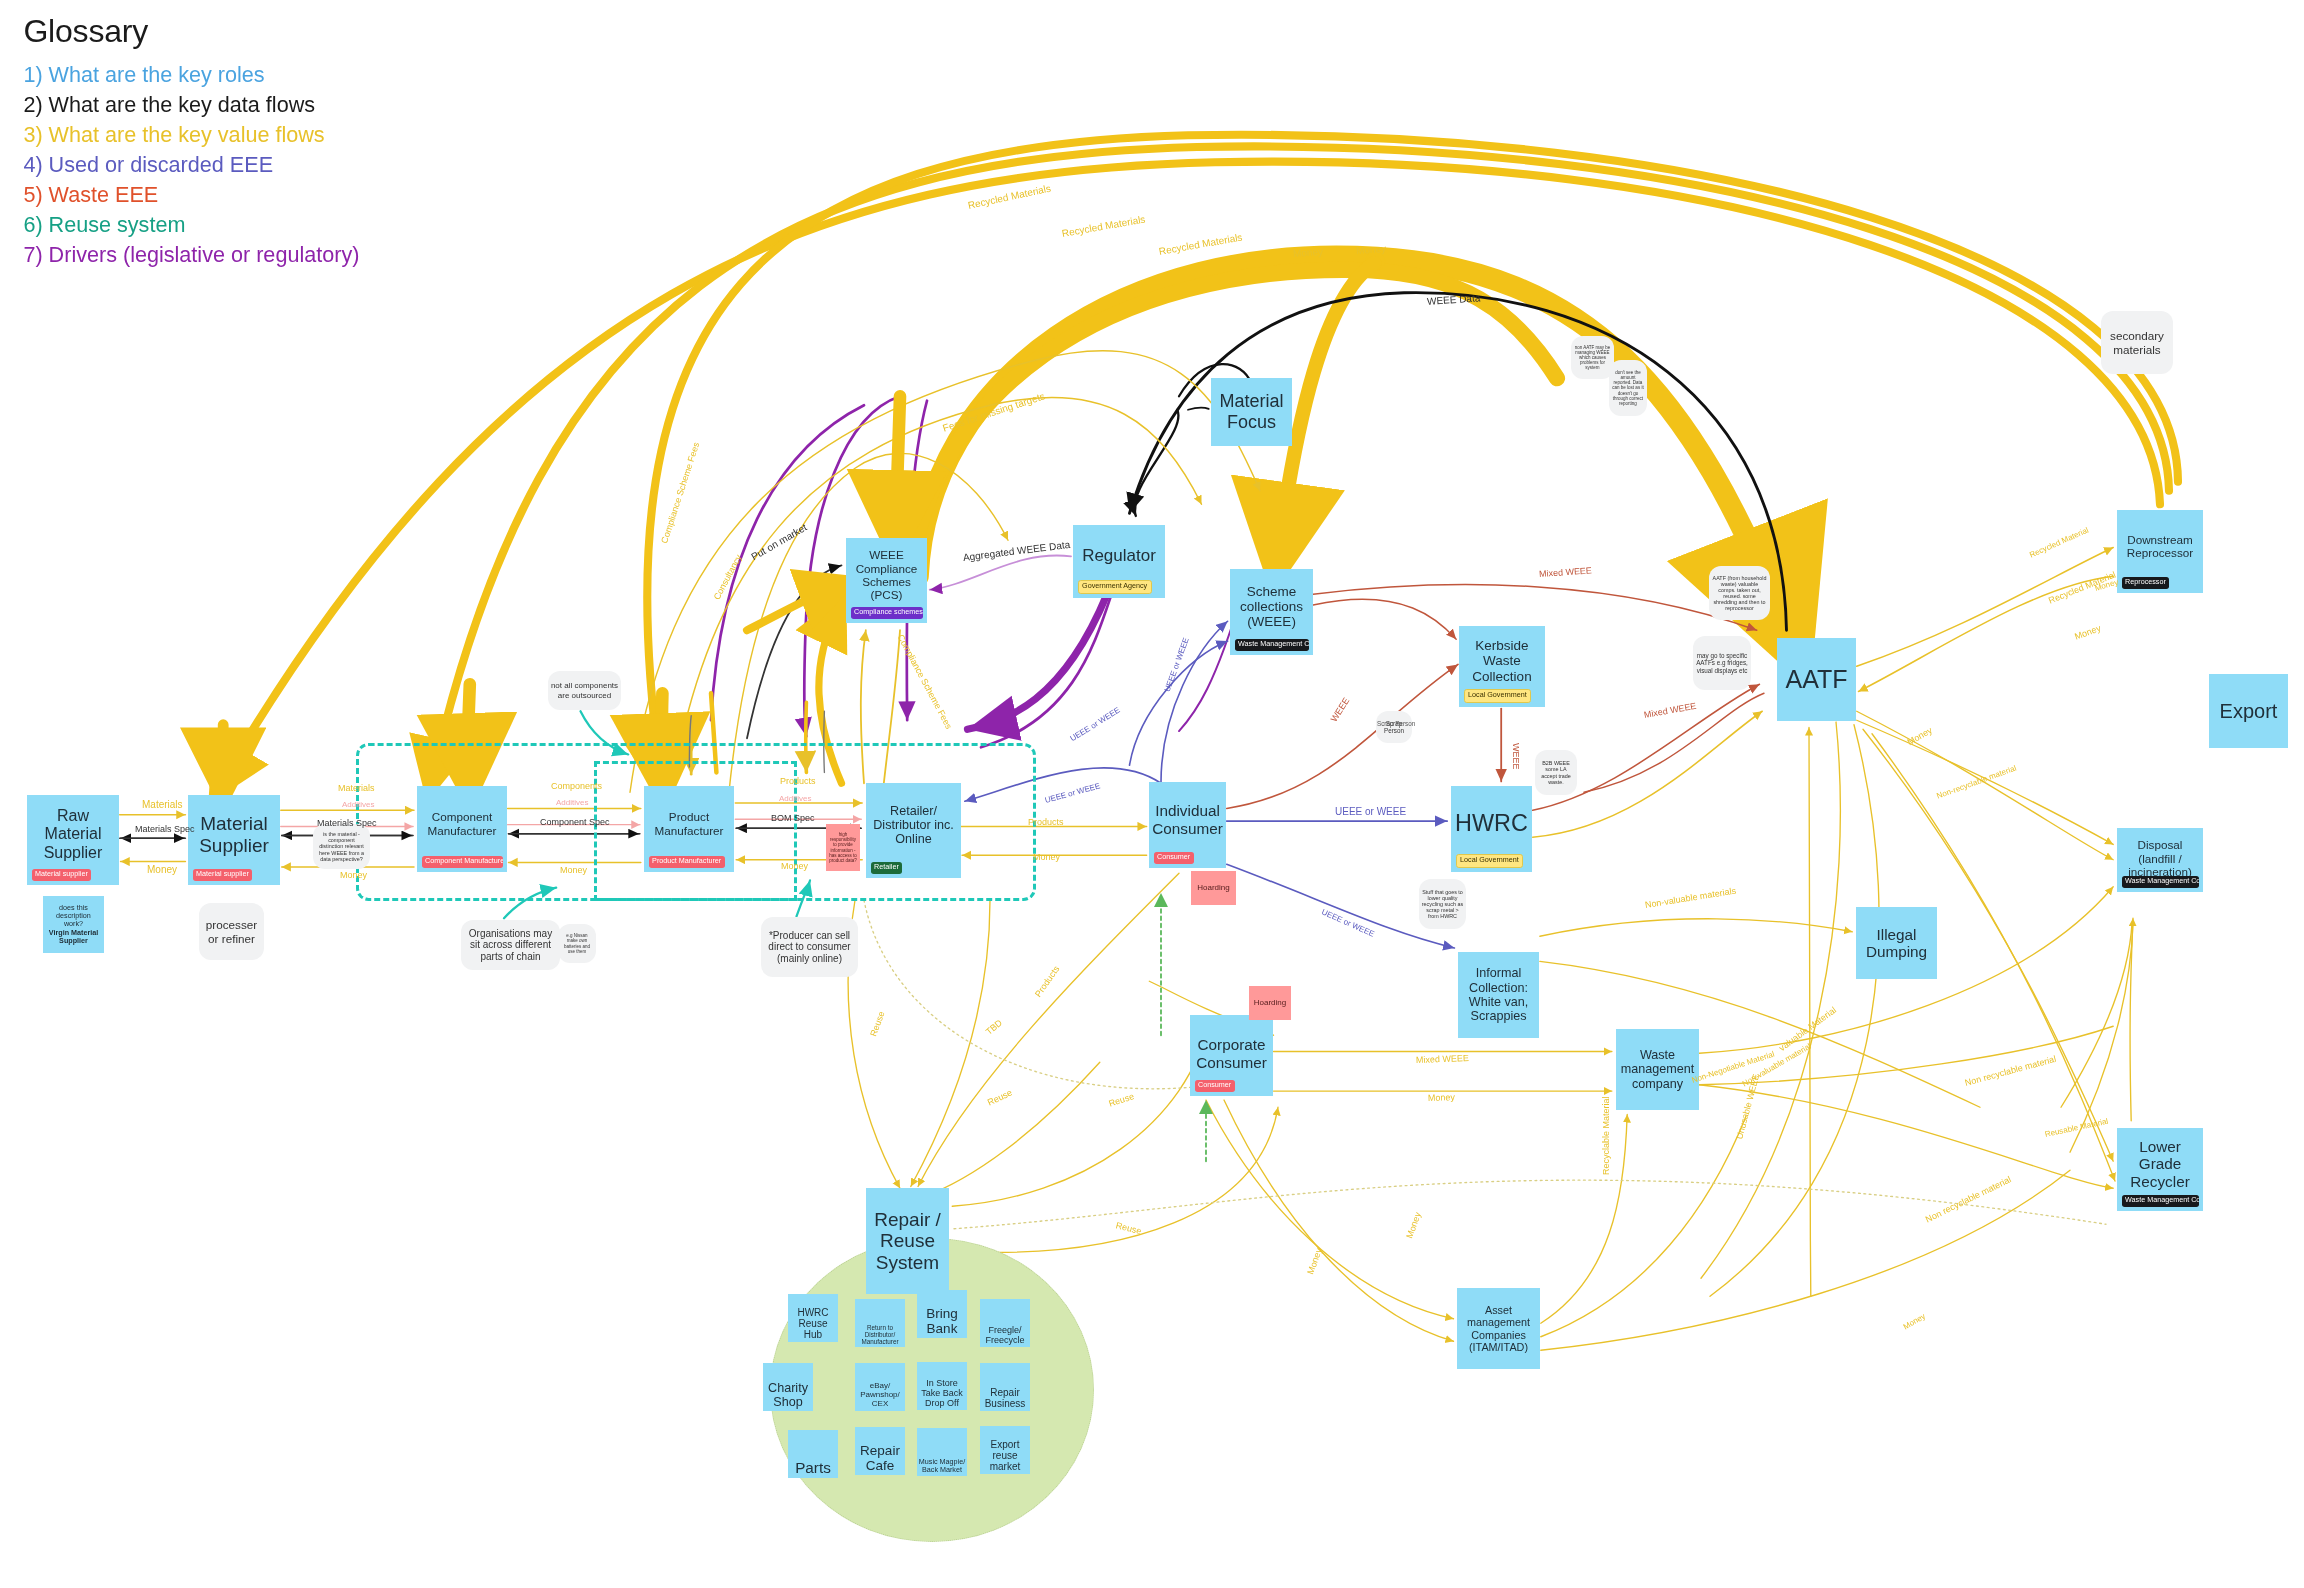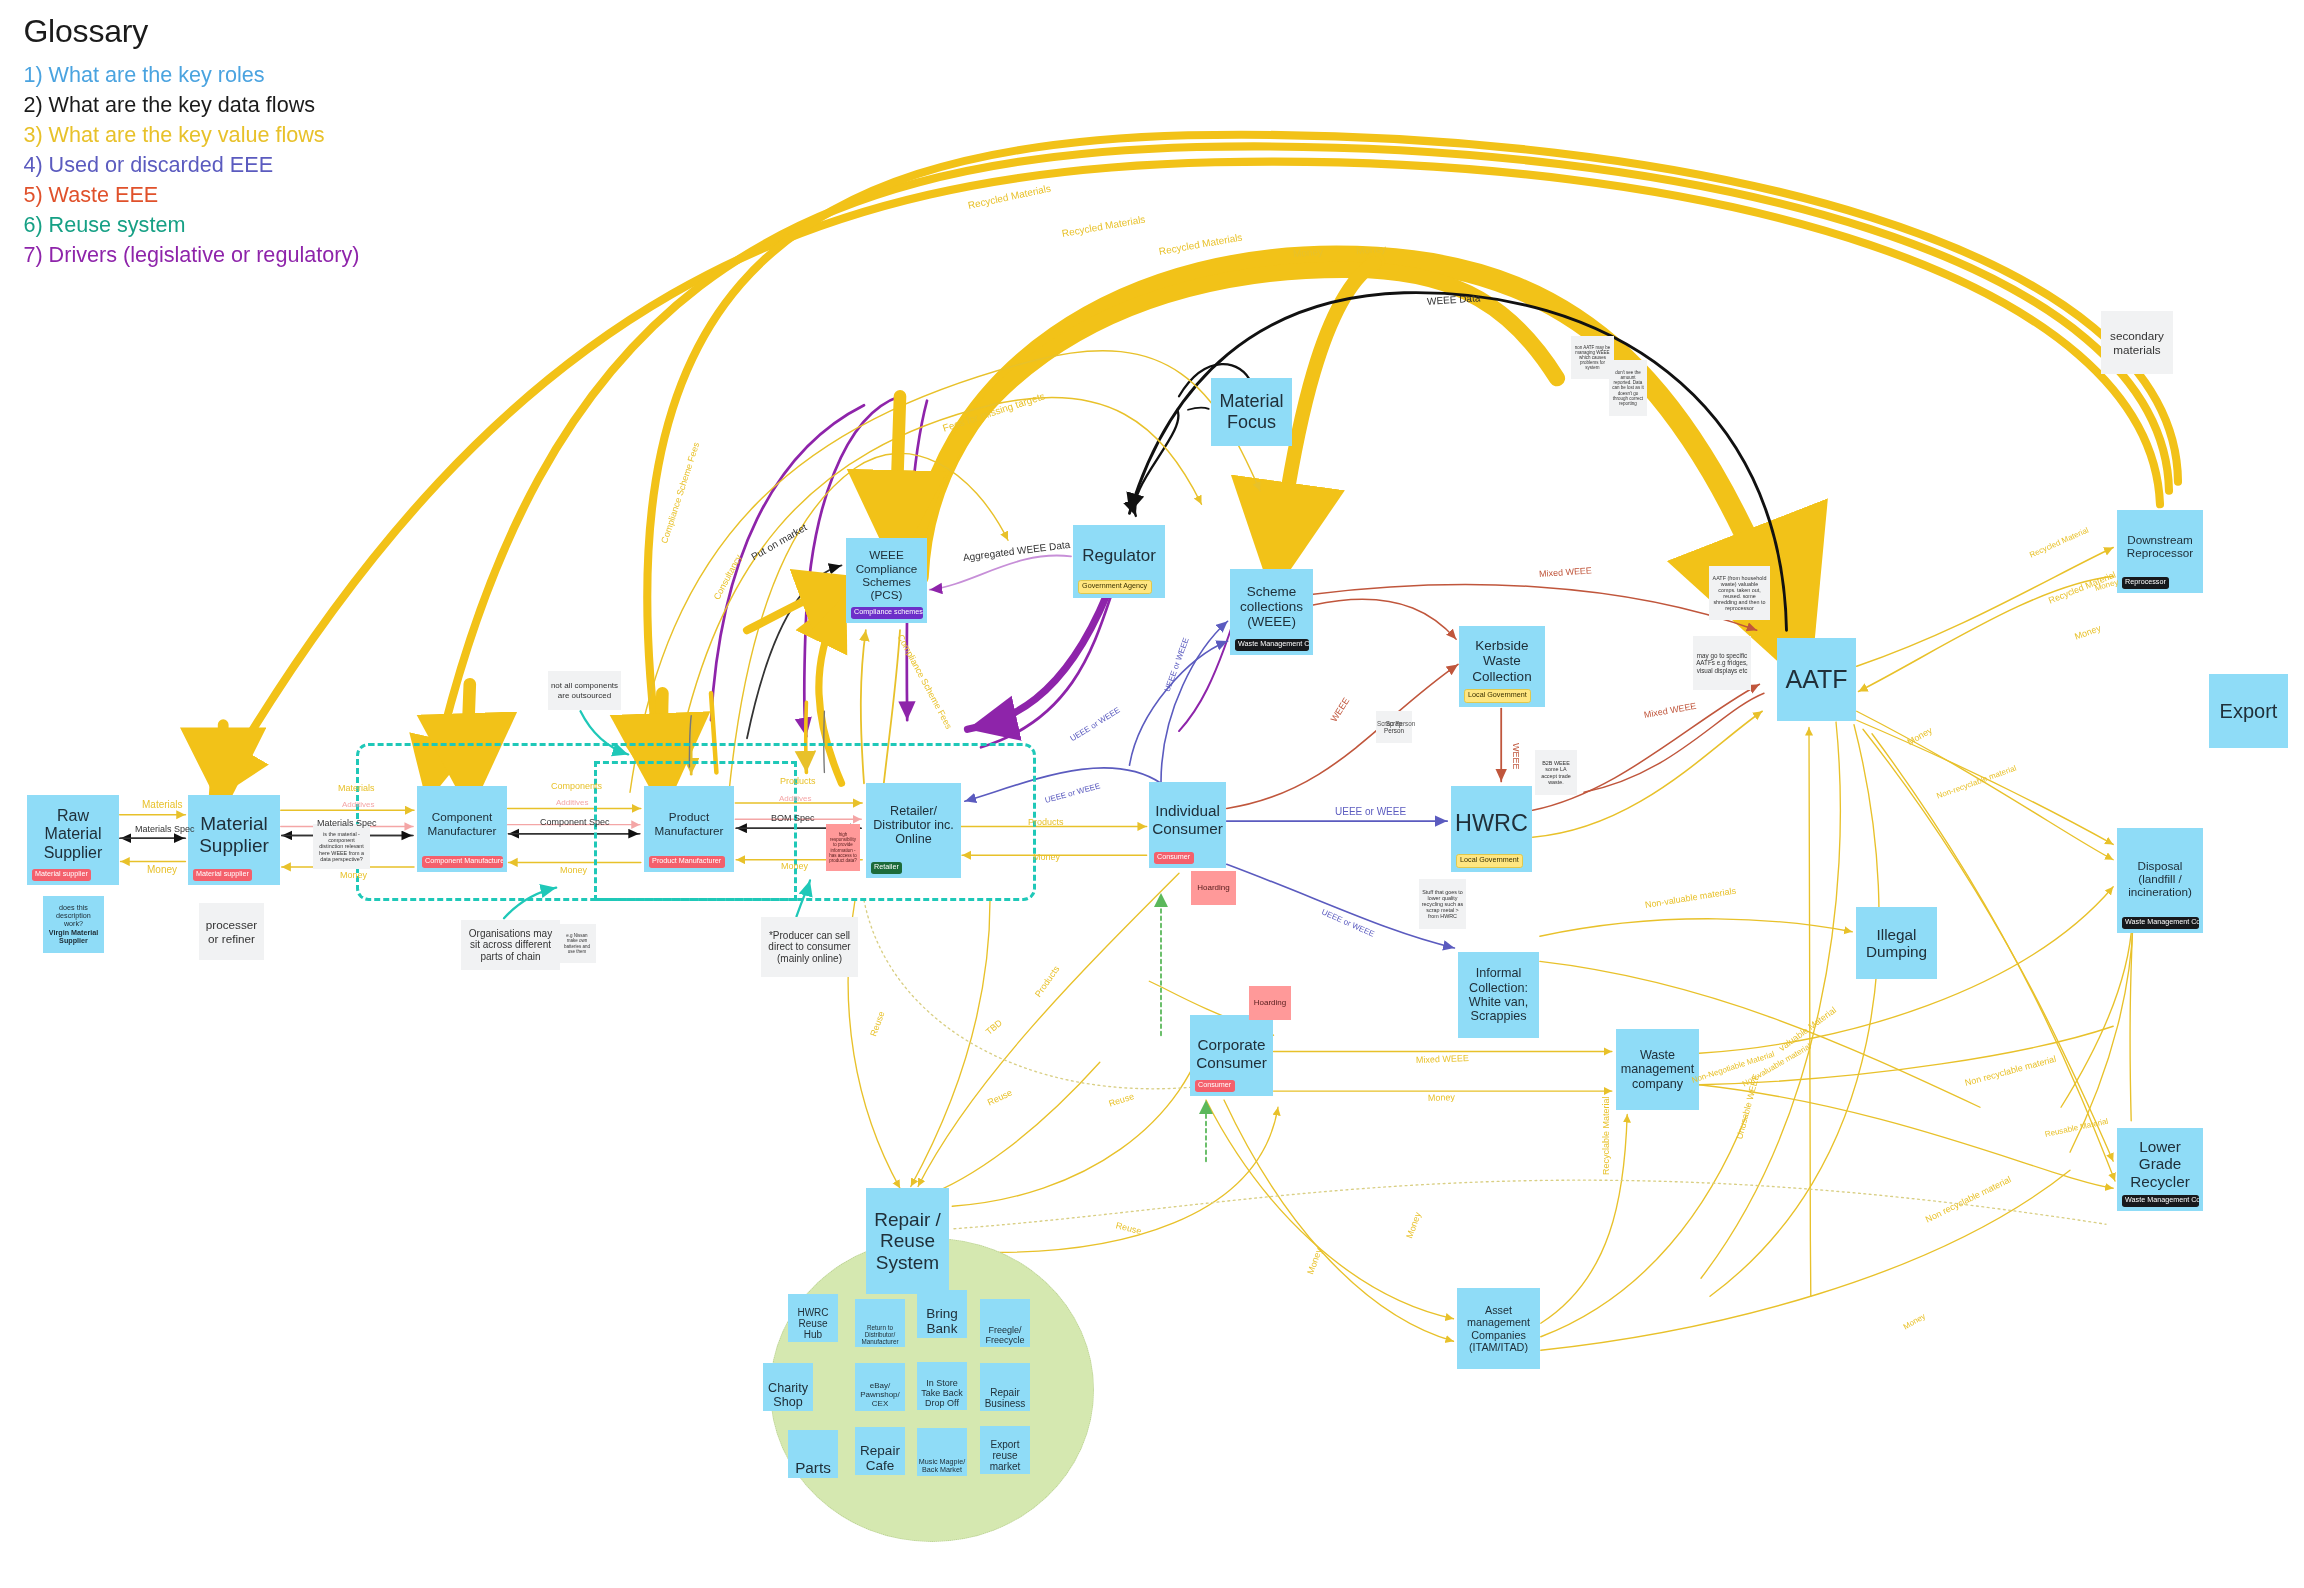--- a/index.html
+++ b/index.html
@@ -44,21 +44,21 @@
     display: flex;
     align-items: center;
     justify-content: center;
     text-align: center;
     line-height: 1.14;
     z-index: 20;
     padding: 3.6px 2.7px;
     word-wrap: break-word;
   }
   .node .ntext { width: 100%; }
-  .node.gray { background: #f1f2f3; color: #333; }
+  .node.gray { background: #f1f2f3; color: #333; border-radius: 12px; }
   .node.pink { background: #f99; color: #5a2020; }
   
   .tag {
     position: absolute;
     left: 4.5px; bottom: 4.5px;
     font-size: 7.2px;
     padding: 0.9px 3.6px 1.8px 3.6px;
     border-radius: 2.7px;
     white-space: nowrap;
     overflow: hidden;
@@ -394,21 +394,21 @@
       <div class="node" style="left: 2209px; top: 674px; width: 79px; height: 74px; font-size: 20px;">
         <div class="ntext">Export</div>
       </div>
       <div class="node" style="left: 2117px; top: 510px; width: 86px; height: 83px; font-size: 11.7px; padding-bottom: 14.4px;">
         <div class="ntext">Downstream Reprocessor</div>
         <span class="tag dark">Reprocessor</span>
       </div>
       <div class="node gray" style="left: 2101px; top: 311px; width: 72px; height: 63px; font-size: 11.7px;">
         <div class="ntext">secondary materials</div>
       </div>
-      <div class="node" style="left: 2117px; top: 828px; width: 86px; height: 105px; font-size: 11.7px; padding-bottom: 7px;">
+      <div class="node" style="left: 2117px; top: 828px; width: 86px; height: 64px; font-size: 11.7px; padding-bottom: 7px;">
         <div class="ntext">Disposal (landfill / incineration)</div>
         <span class="tag dark">Waste Management Comp...</span>
       </div>
       <div class="node" style="left: 2117px; top: 1128px; width: 86px; height: 83px; font-size: 15.3px; padding-bottom: 14.4px;">
         <div class="ntext">Lower Grade Recycler</div>
         <span class="tag dark">Waste Management Comp...</span>
       </div>
       <div class="node" style="left: 1856px; top: 907px; width: 81px; height: 72px; font-size: 15.3px;">
         <div class="ntext">Illegal Dumping</div>
       </div>

